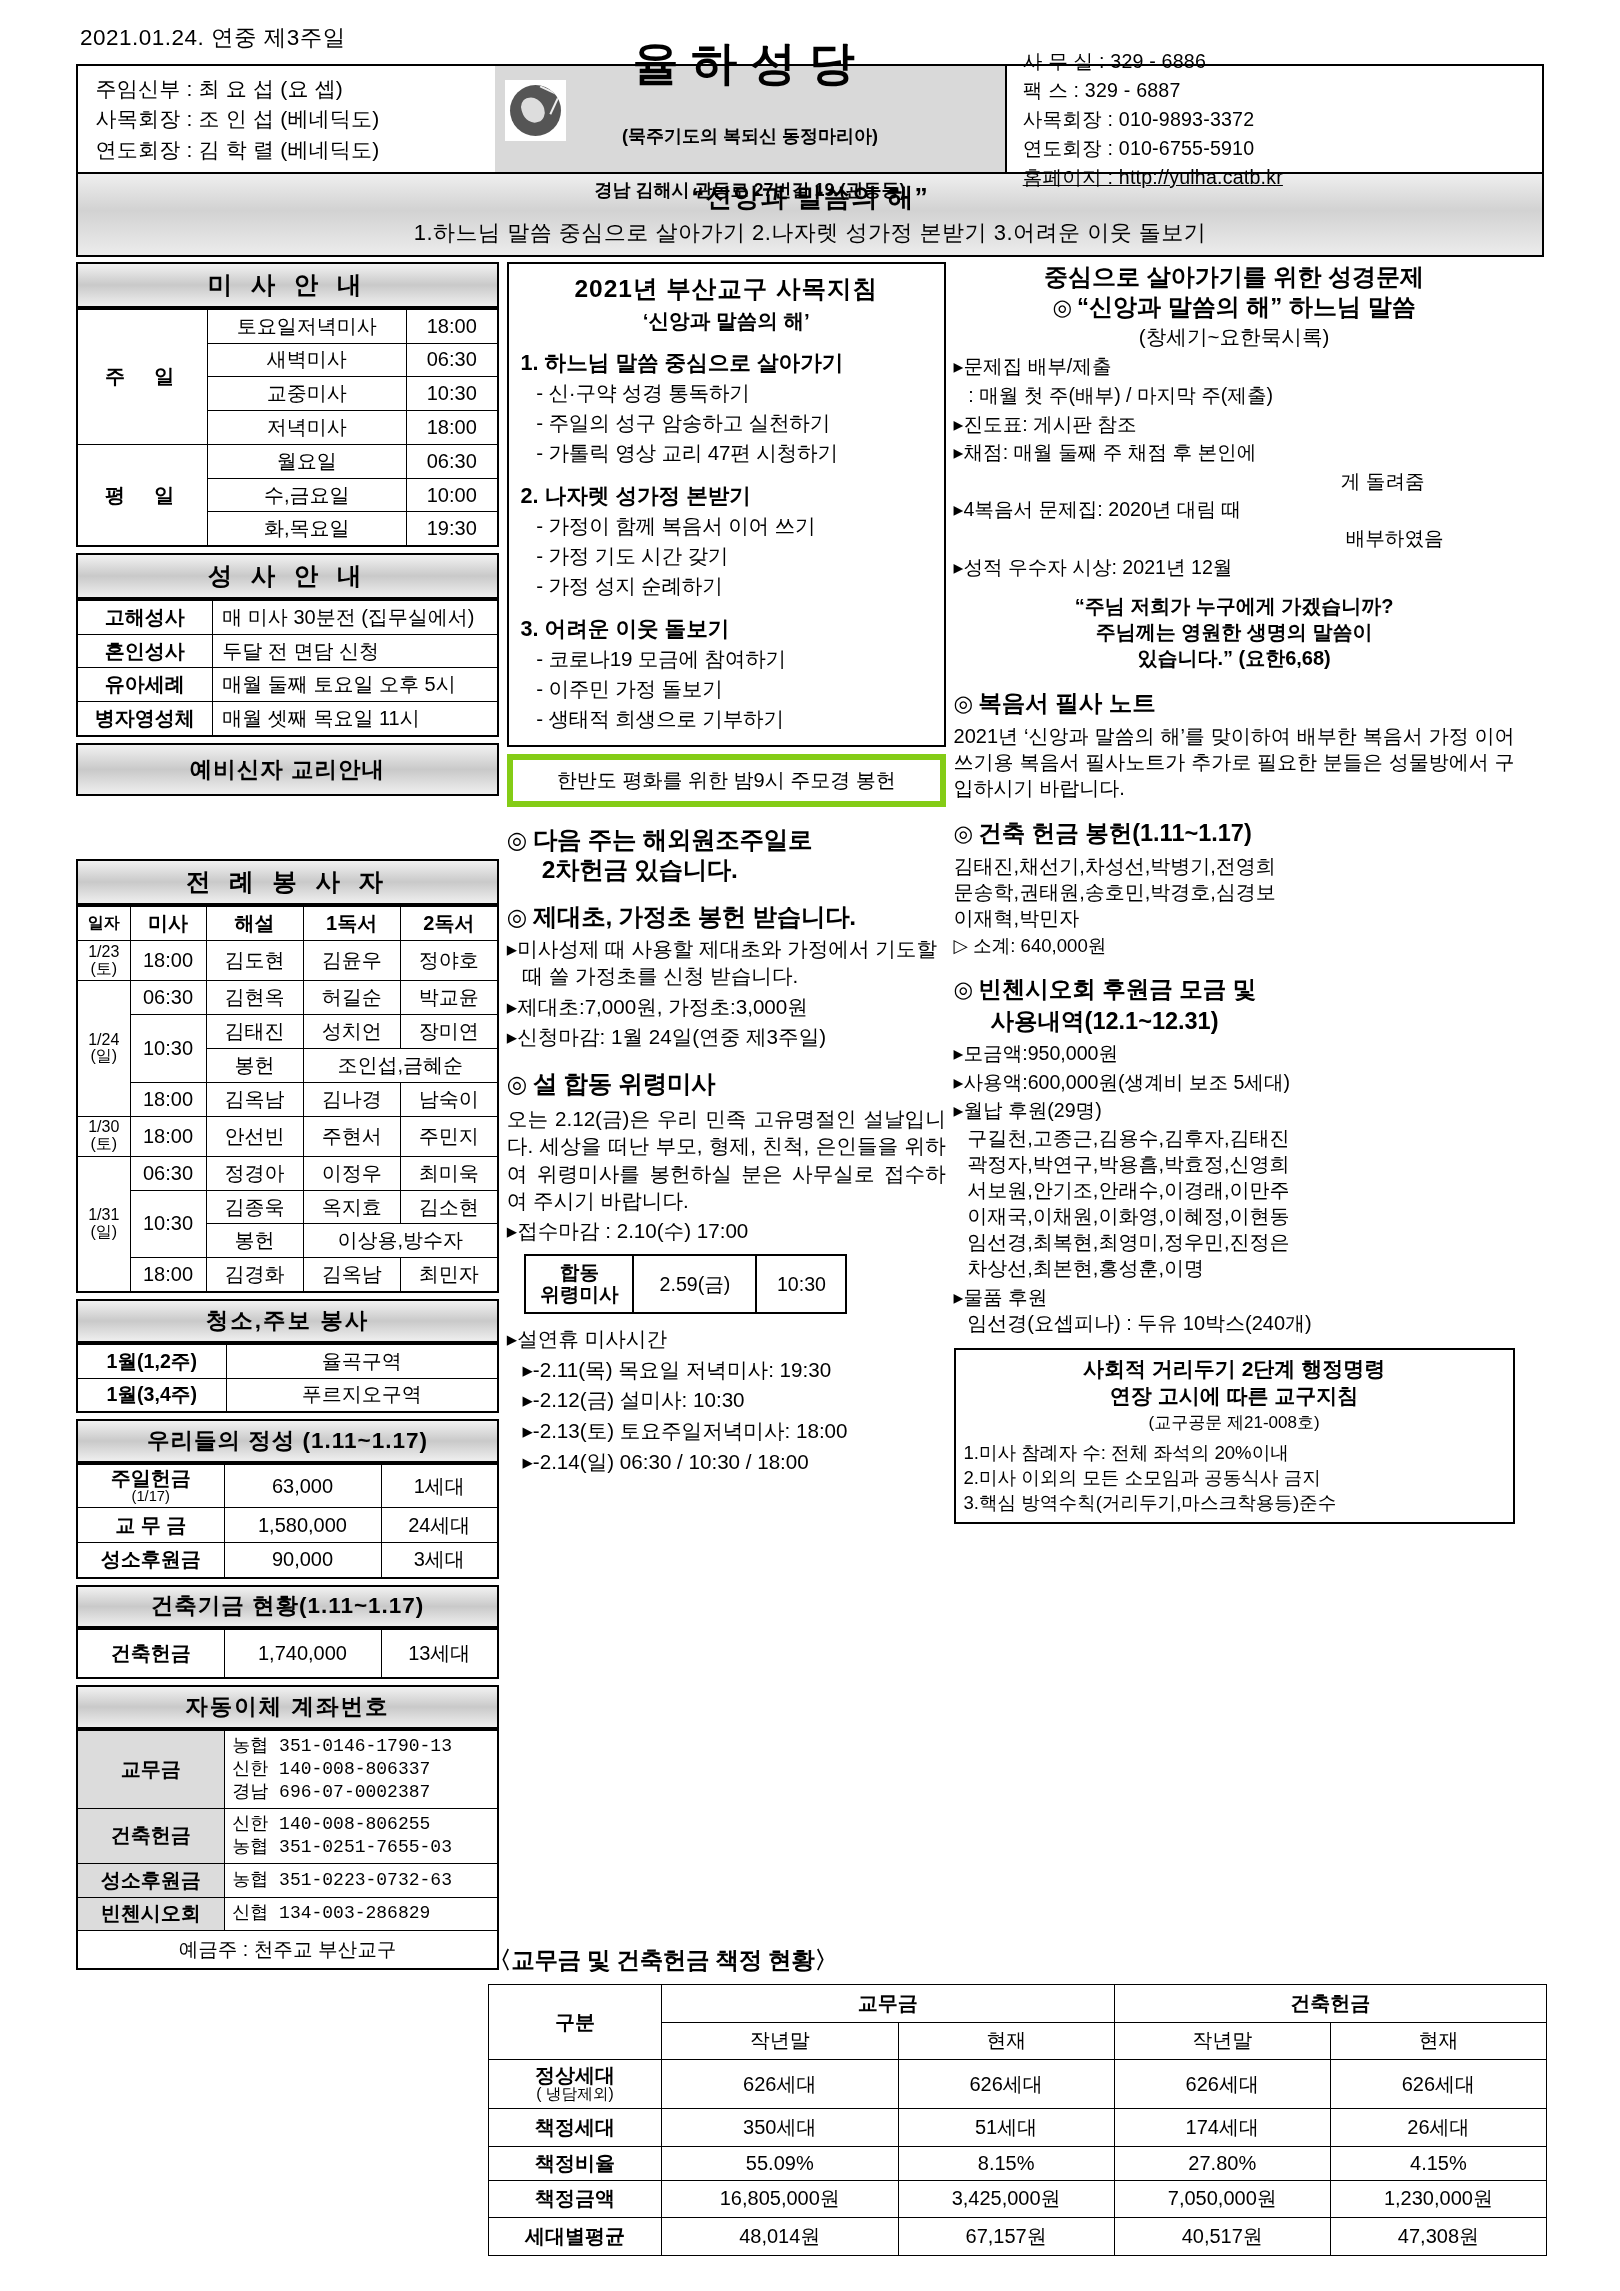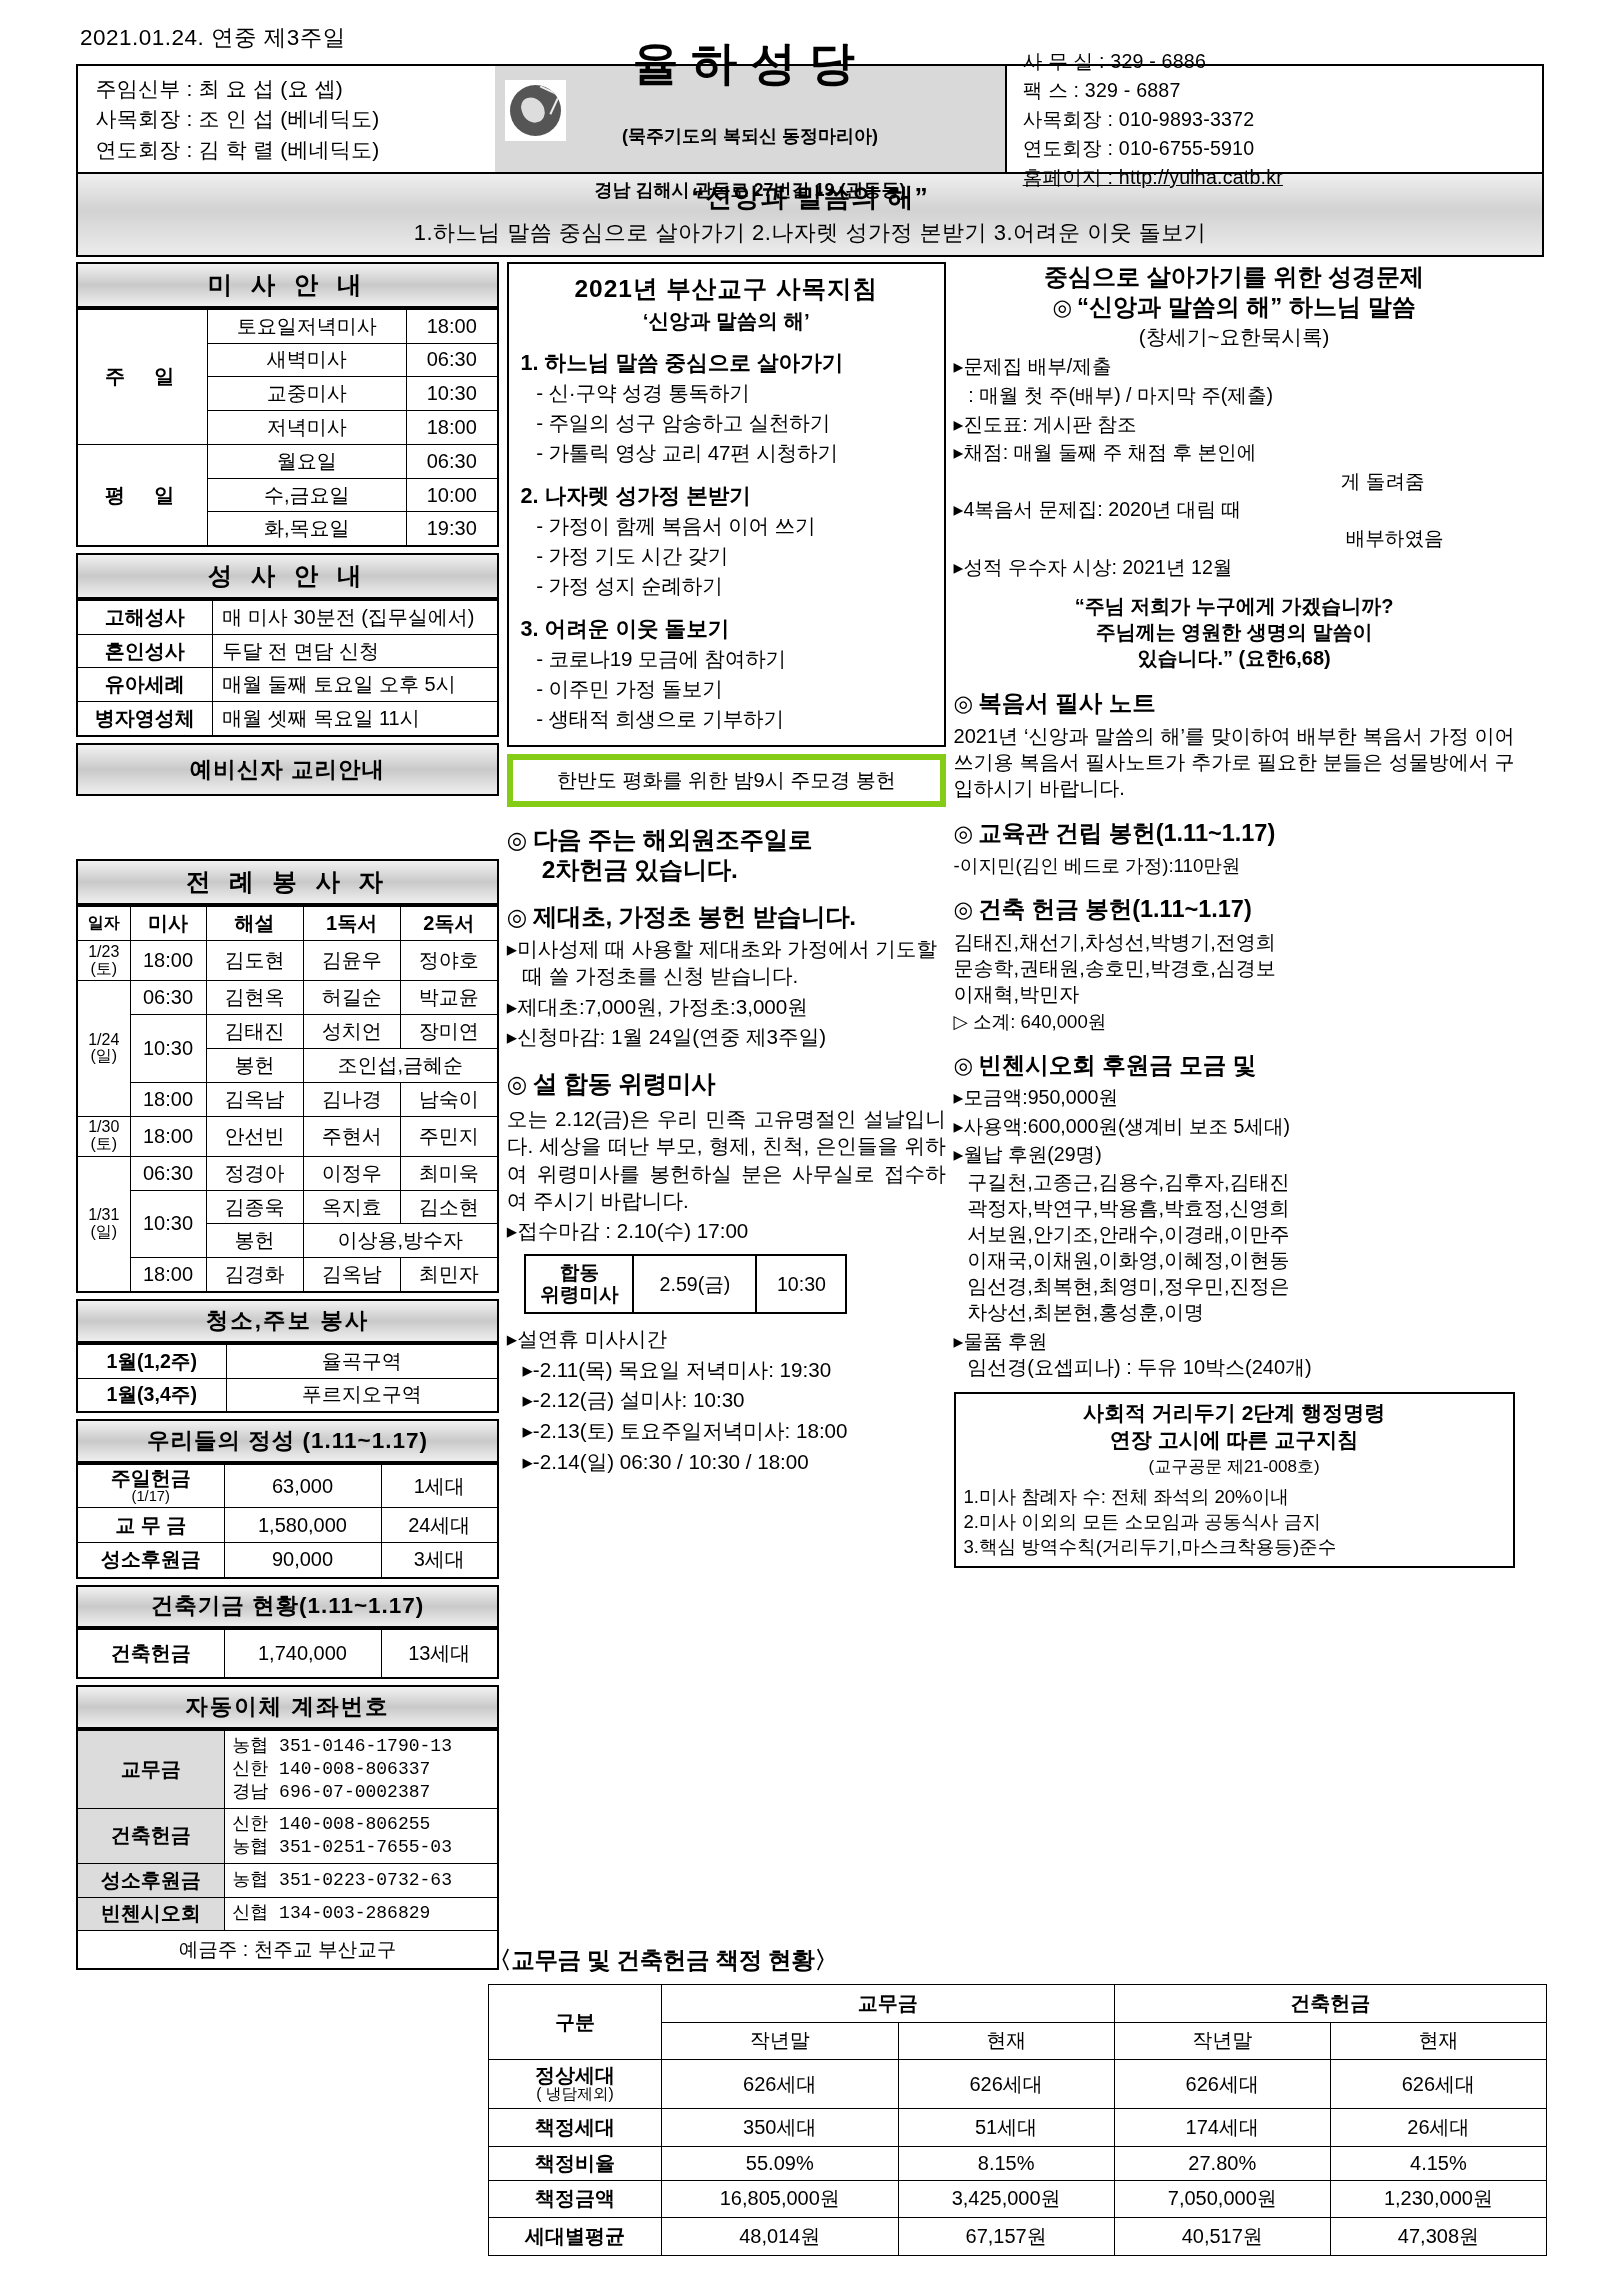--- a/index.html
+++ b/index.html
@@ -487,41 +487,36 @@
 있습니다.” (요한6,68)</div>
       </div>
 
       <div class="rsec">
         <h3>
           <span class="rad">◎</span><span>복음서 필사 노트</span>
         </h3>
         <p>2021년 ‘신앙과 말씀의 해’를 맞이하여 배부한 복음서 가정 이어쓰기용 복음서 필사노트가 추가로 필요한 분들은 성물방에서 구입하시기 바랍니다.</p>
       </div>
 
-      <div class="rsec">
-        <h3>
-          <span class="rad">◎</span><span>교육관 건립 봉헌(1.11~1.17)</span>
-        </h3>
-        <p class="small" style="text-align:left">-이지민(김인 베드로 가정):110만원</p>
-      </div>
 
       <div class="rsec">
         <h3>
           <span class="rad">◎</span><span>건축 헌금 봉헌(1.11~1.17)</span>
         </h3>
         <p class="namelist" style="white-space:pre-line;margin-top:3.9px">김태진,채선기,차성선,박병기,전영희
 문송학,권태원,송호민,박경호,심경보
 이재혁,박민자</p>
         <p class="small" style="text-align:left;margin-top:2.9px">▷ 소계: 640,000원</p>
       </div>
 
       <div class="rsec">
         <h3>
           <span class="rad">◎</span><span>빈첸시오회 후원금 모금 및</span>
         </h3>
+        <h3 style="margin-left:37px">사용내역(12.1~12.31)</h3>
         <div class="rbl">모금액:950,000원</div>
         <div class="rbl">사용액:600,000원(생계비 보조 5세대)</div>
         <div class="rbl">월납 후원(29명)</div>
         <p class="namelist" style="white-space:pre-line;margin:2px 0 0 13.7px">구길천,고종근,김용수,김후자,김태진
 곽정자,박연구,박용흠,박효정,신영희
 서보원,안기조,안래수,이경래,이만주
 이재국,이채원,이화영,이혜정,이현동
 임선경,최복현,최영미,정우민,진정은
 차상선,최본현,홍성훈,이명</p>
         <div class="rbl" style="margin-top:3.9px">물품 후원</div>

